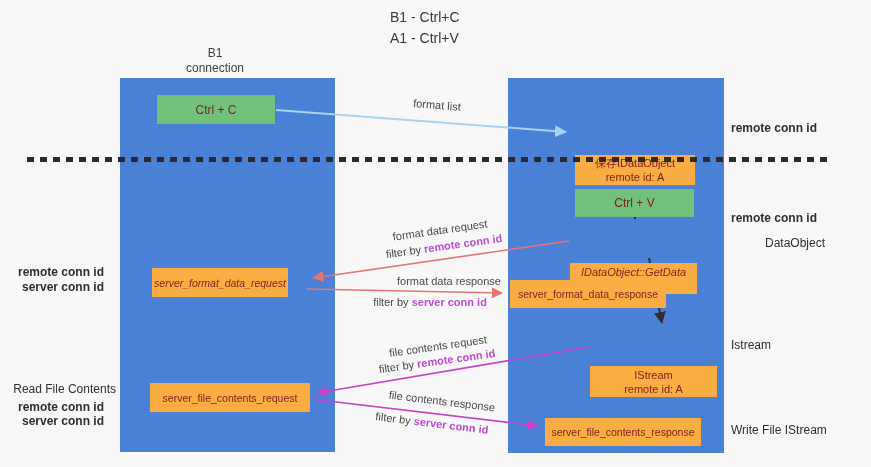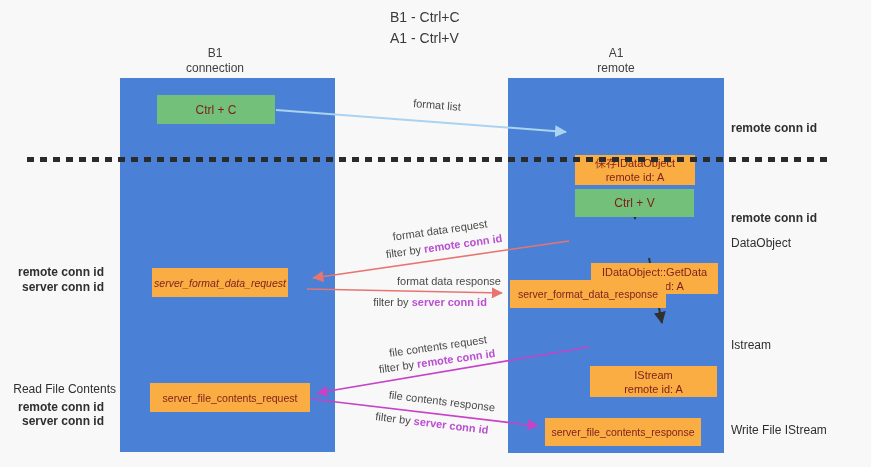--- a/index.html
+++ b/index.html
@@ -22,21 +22,21 @@
 
   .node{z-index:3;color:#7f1d1d;display:flex;flex-direction:column;align-items:center;justify-content:center;text-align:center;white-space:nowrap;}
   .node-green{background:#72c079;font-size:12px;}
   .node-orange{background:#f9ad43;}
   .n-two{font-size:11px;line-height:14px;margin-top:36px;}
   .n-one{font-size:10.5px;}
 
   .nd-ctrl-c{left:157px;top:95px;width:118px;height:29px;}
   .nd-save{left:575px;top:119px;width:120px;height:30px;}
   .nd-ctrl-v{left:575px;top:171px;width:119px;height:28px;margin-top:18px;}
-  .nd-getdata{left:591px;top:227px;width:127px;height:31px;}
+  .nd-getdata{left:570px;top:227px;width:127px;height:31px;font-style:italic;}
   .nd-freq{left:152px;top:268px;width:136px;height:29px;font-style:italic;}
   .nd-fresp{left:510px;top:280px;width:156px;height:28px;}
   .nd-istream{left:590px;top:330px;width:127px;height:31px;}
   .nd-creq{left:150px;top:383px;width:160px;height:29px;}
   .nd-cresp{left:545px;top:418px;width:156px;height:28px;}
 
   .dashline{left:27px;top:157px;width:805px;height:5px;z-index:4;
     background:repeating-linear-gradient(90deg,#2b2b2b 0 7px,transparent 7px 13px);}
 
   .edge-label{z-index:5;width:180px;text-align:center;font-size:11px;color:#4a4a4a;white-space:nowrap;}
@@ -52,21 +52,21 @@
   .lb-fcr{left:348px;top:340px;transform:rotate(-8deg);}
   .lb-fcr-f{left:347px;top:355px;transform:rotate(-8deg);}
   .lb-fcresp{left:352px;top:395px;transform:rotate(7deg);}
   .lb-fcresp-f{left:342px;top:417px;transform:rotate(7deg);}
 
   .side{z-index:5;font-size:12px;color:#2f2f2f;white-space:nowrap;}
   .side-r{left:731px;}
   .side-l{text-align:right;}
   .sr-remote1{top:121px;}
   .sr-remote2{top:211px;}
-  .sr-dataobject{top:236px;}
+  .sr-dataobject{top:236px;margin-left:34px;}
   .sr-istream{top:338px;}
   .sr-write{top:423px;}
   .sl-remote1{left:8px;width:96px;top:265px;}
   .sl-server1{left:8px;width:96px;top:280px;}
   .sl-read{left:0px;width:116px;top:382px;}
   .sl-remote2{left:8px;width:96px;top:400px;}
   .sl-server2{left:8px;width:96px;top:414px;}
 </style>
 </head>
 <body>
@@ -74,24 +74,20 @@
 <div id="stage">
 
   <div class="abs title">
     <div>B1 - Ctrl+C</div>
     <div>A1 - Ctrl+V</div>
   </div>
 
   <div class="abs lane-header hdr-b1">
     <div>B1</div>
     <div>connection</div>
-  </div>
-  <div class="abs lane-header hdr-a1">
-    <div>A1</div>
-    <div>remote</div>
   </div>
 
   <div class="abs lane lane-b1"></div>
   <div class="abs lane lane-a1"></div>
 
   <svg class="abs edges" width="871" height="467" viewBox="0 0 871 467">
     <defs>
       <marker id="mBlue" markerWidth="6" markerHeight="6" refX="5.5" refY="3" orient="auto">
           <path d="M0,0 L6,3 L0,6 z" fill="#a9d3f0"></path>
         </marker>

